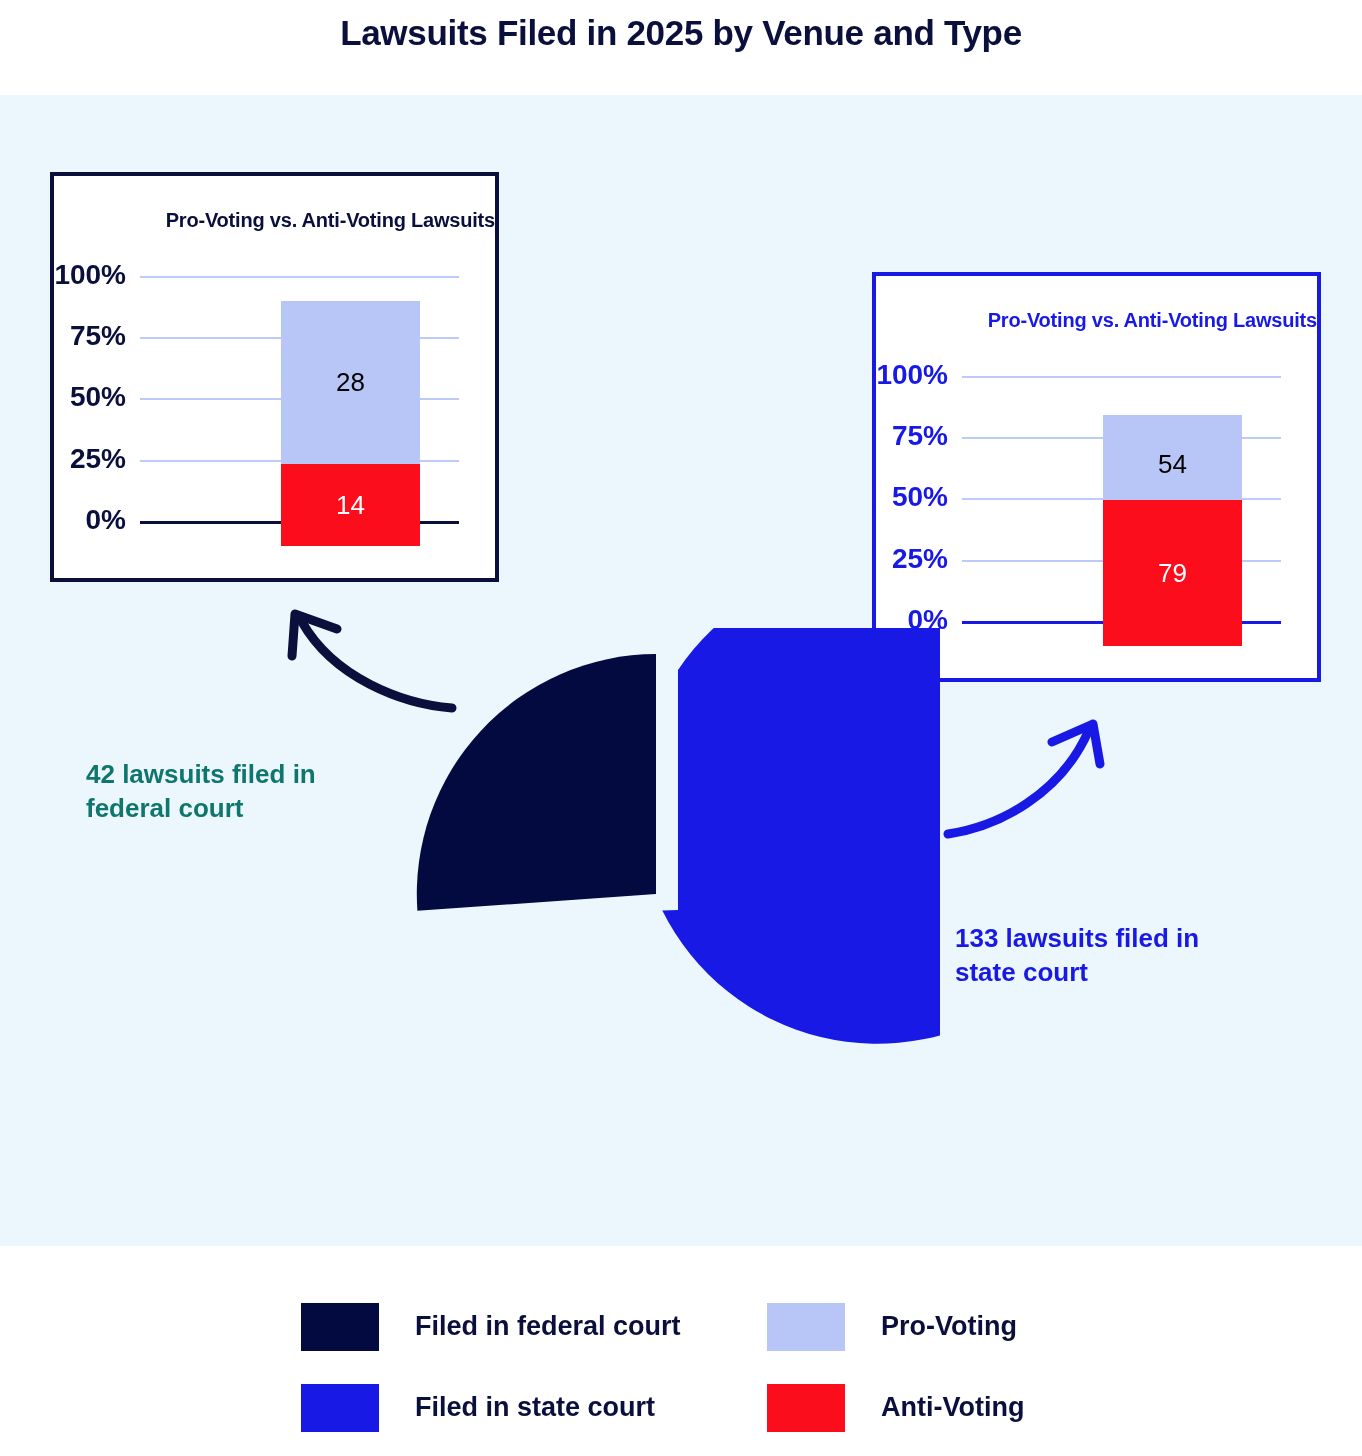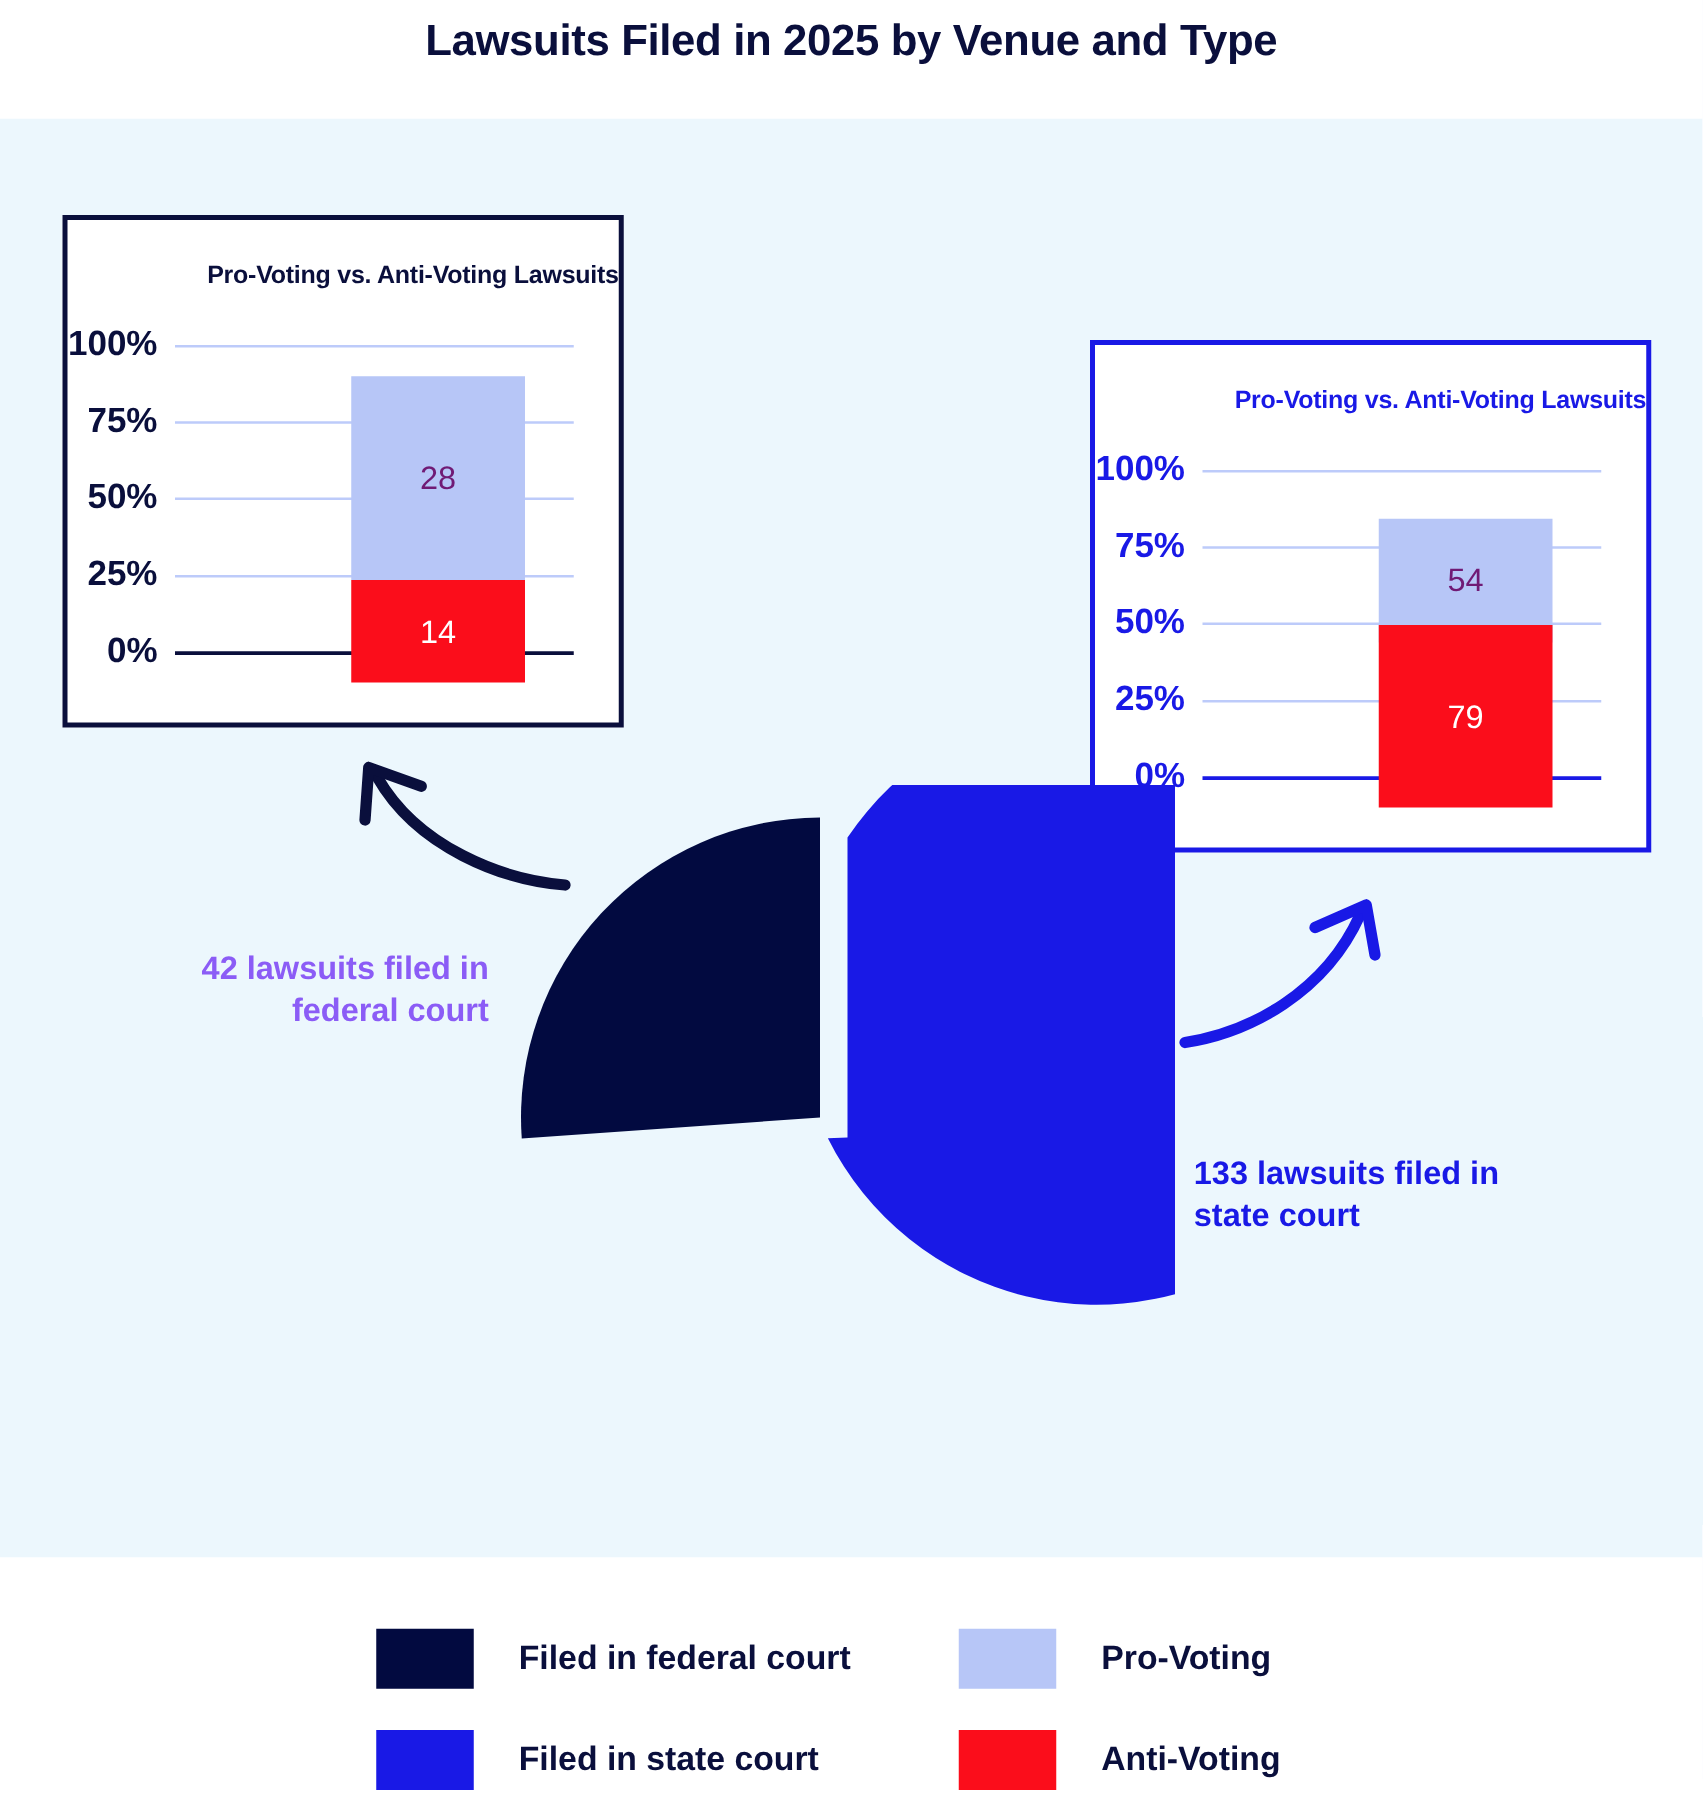--- a/index.html
+++ b/index.html
@@ -140,42 +140,42 @@
   .seg {
     position: absolute;
     left: 0; width: 100%;
     display: flex;
     align-items: center;
     justify-content: center;
   }
   .seg-pro  { background: #b7c6f7; }
   .seg-anti { background: #fb0d1b; }
   .seg-value { font-size: 26px; font-weight: 400; }
-  .seg-pro  .seg-value { color: #701a75; }
+  .seg-pro  .seg-value { color: #000000; }
   .seg-anti .seg-value { color: #ffffff; }
 
   
   #pie-chart {
     position: absolute;
     left: 400px; top: 628px;
     width: 540px; height: 540px;
   }
 
   
   .callout {
     position: absolute;
     font-size: 26px;
     font-weight: 700;
     line-height: 1.32;
   }
   #callout-federal {
     left: 86px; top: 757px;
     width: 305px;
-    text-align: right;
-    color: #8b5cf6;
+    text-align: left;
+    color: #0f766e;
   }
   #callout-state {
     left: 955px; top: 921px;
     width: 300px;
     text-align: left;
     color: #1919e6;
   }
 
   
   #arrow-federal { position: absolute; left: 262px; top: 592px; width: 226px; height: 136px; }

